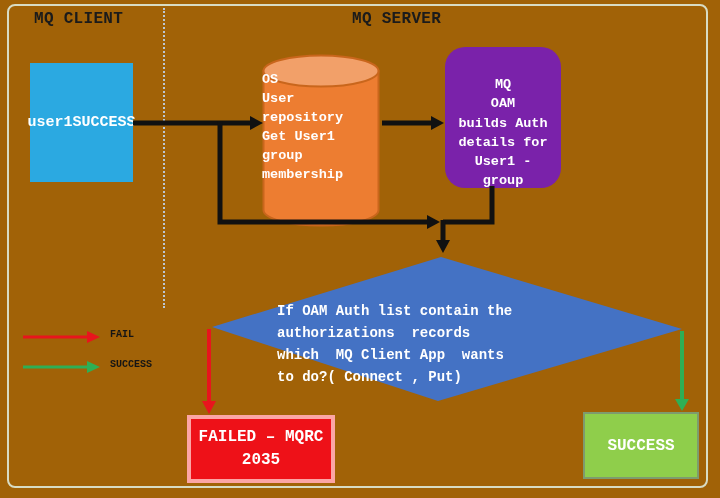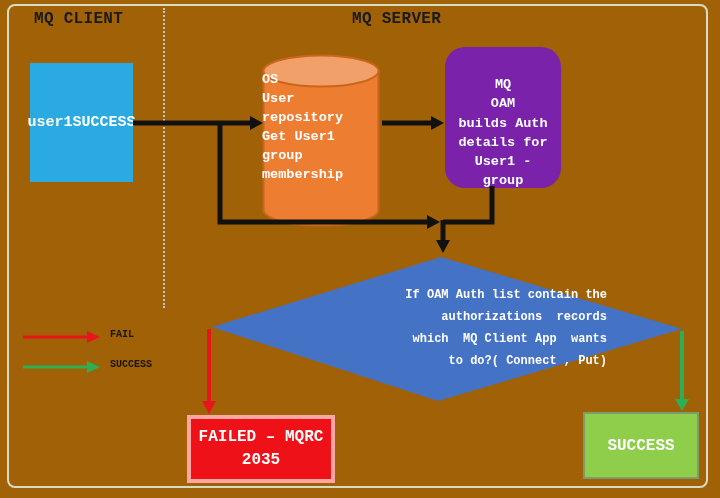--- a/index.html
+++ b/index.html
@@ -49,22 +49,22 @@
   .hd-k{fill:var(--connector);stroke:none;}
   .ln-r{stroke:var(--fail);stroke-width:4;fill:none;}
   .hd-r{fill:var(--fail);stroke:none;}
   .ln-g{stroke:var(--success);stroke-width:4;fill:none;}
   .hd-g{fill:var(--success);stroke:none;}
   .ln-lr{stroke:var(--fail);stroke-width:3;fill:none;}
   .ln-lg{stroke:var(--success);stroke-width:3;fill:none;}
   .diamond{fill:var(--decision_diamond);stroke:none;}
 
   .decision-text{
-    position:absolute;left:277px;top:284px;width:330px;z-index:3;
-    text-align:right;color:#fff;font-weight:bold;font-size:12px;line-height:22px;
+    position:absolute;left:277px;top:300px;width:330px;z-index:3;
+    text-align:left;color:#fff;font-weight:bold;font-size:14px;line-height:22px;
   }
 
   .fail-box{
     position:absolute;left:187px;top:415px;width:148px;height:68px;
     background:var(--fail_box);border:4px solid #fca5a5;box-sizing:border-box;z-index:1;
     display:flex;align-items:center;justify-content:center;
     color:#fff;font-weight:bold;font-size:16px;line-height:23px;text-align:center;
   }
   .success-box{
     position:absolute;left:583px;top:412px;width:116px;height:67px;

